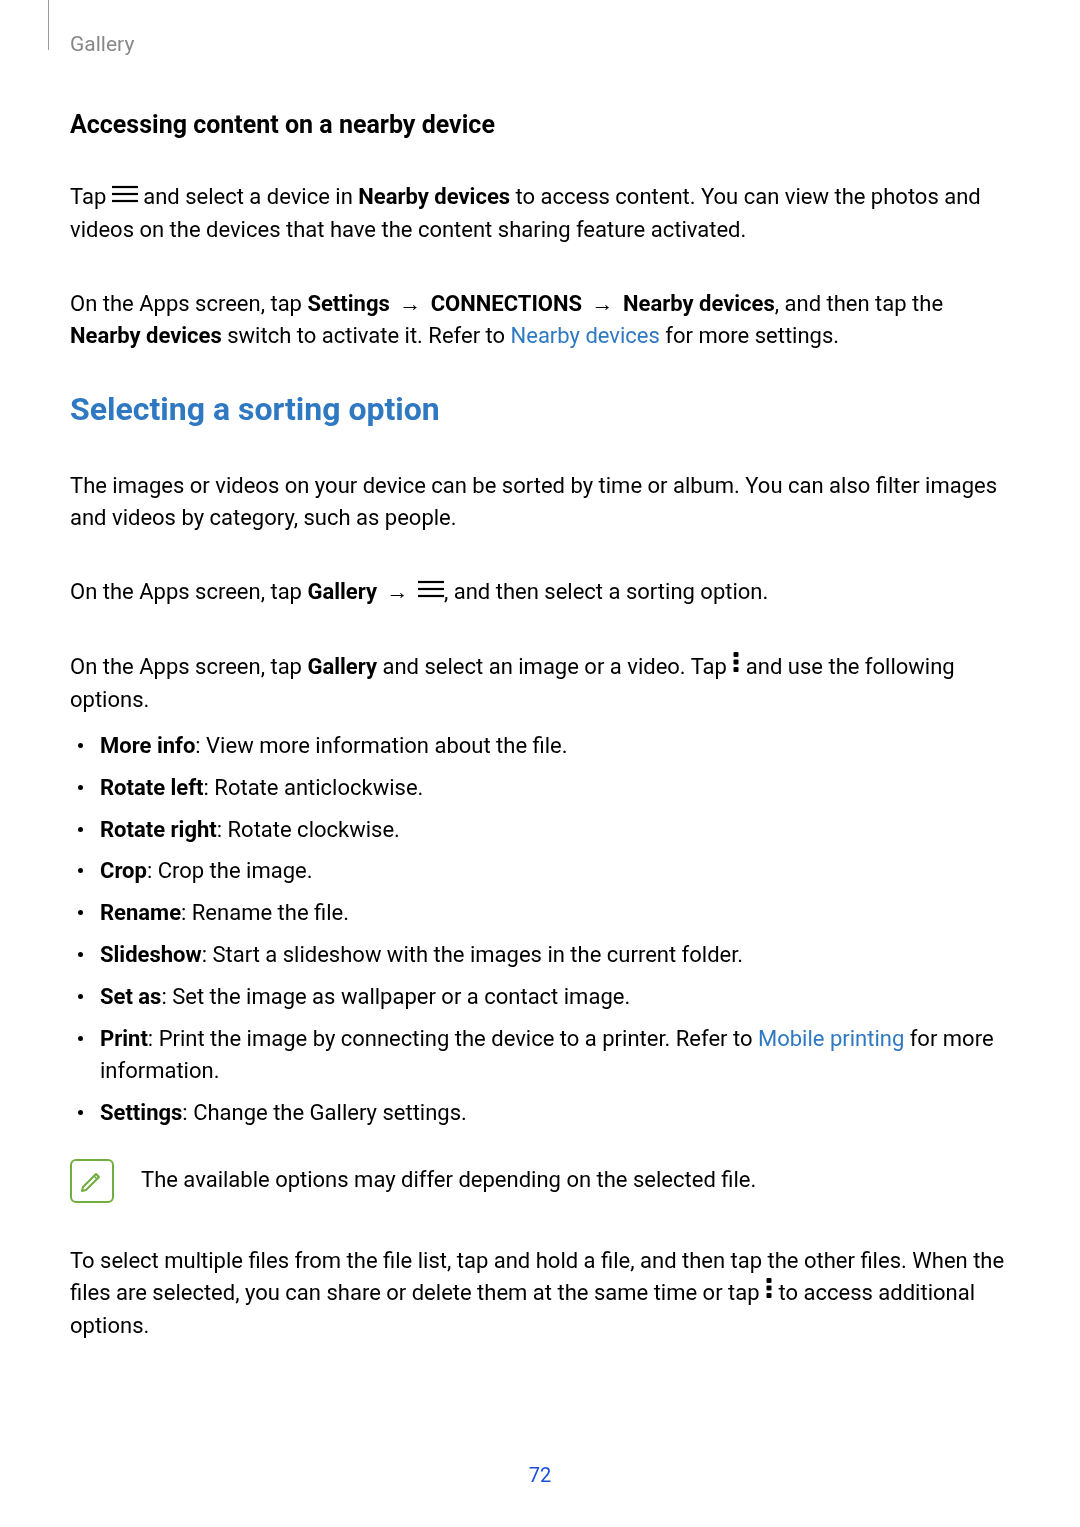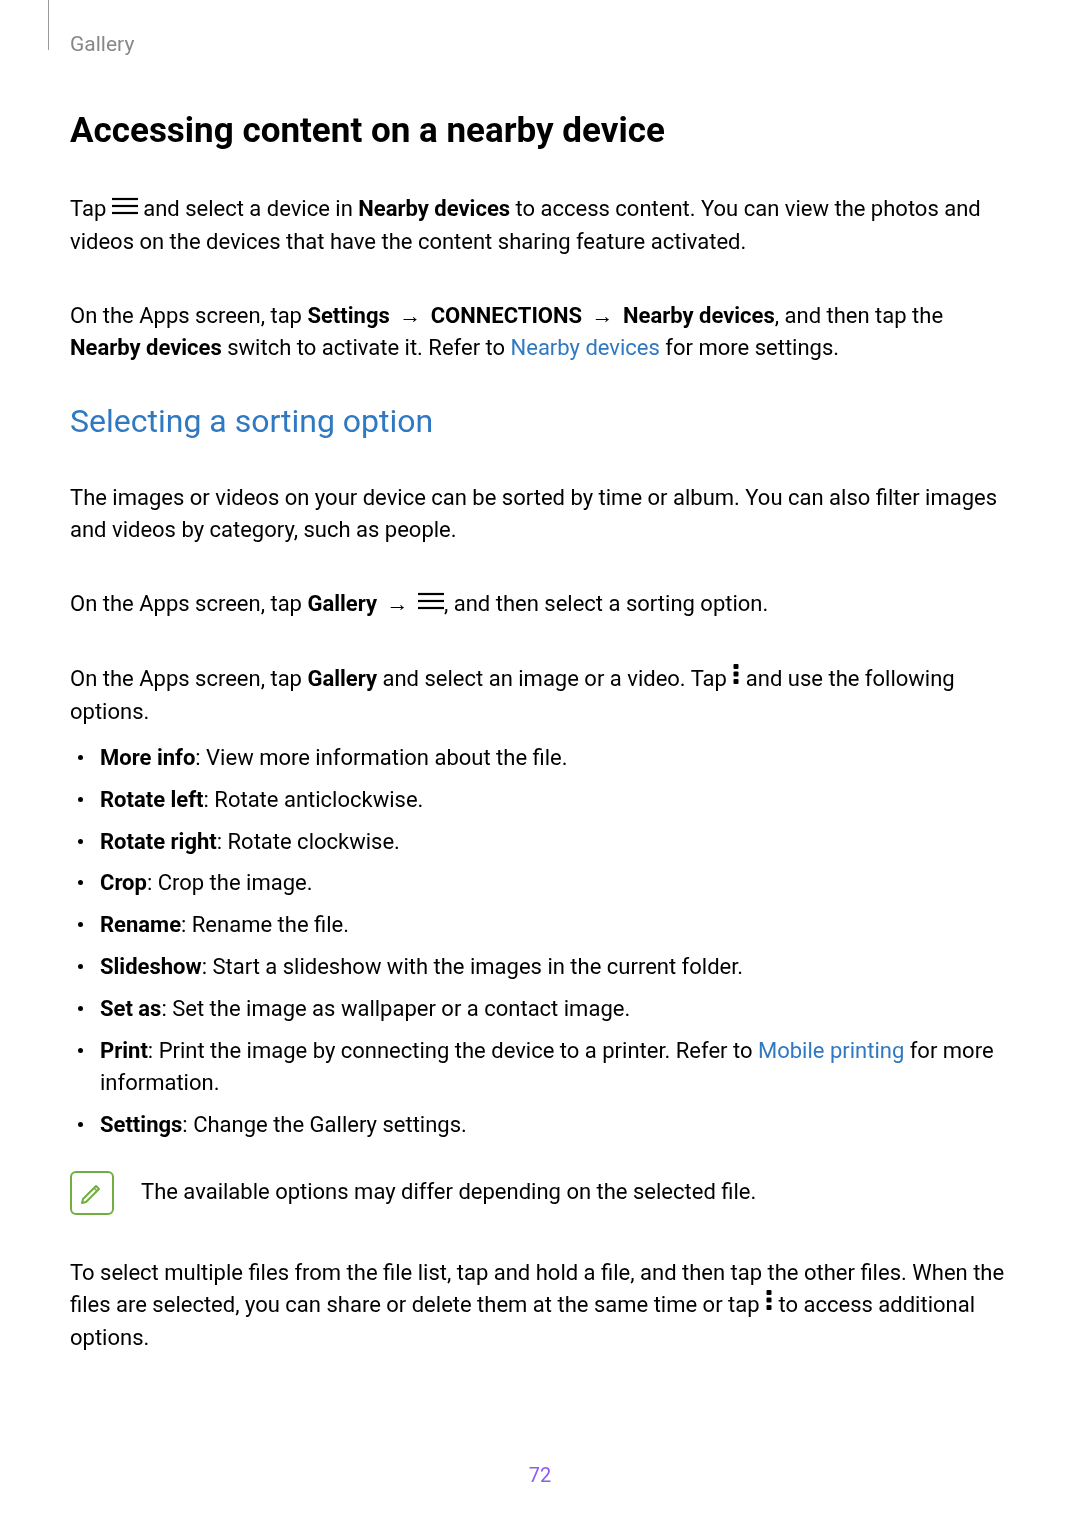--- a/index.html
+++ b/index.html
@@ -32,27 +32,27 @@
     font-size: 21px;
     color: #888;
   }
   .content {
     position: absolute;
     left: 70px;
     top: 110px;
     width: 940px;
   }
   .h3 {
-    font-size: 35px;
+    font-size: 25px;
     font-weight: 700;
     margin-bottom: 30px;
   }
   .h2 {
     font-size: 32px;
-    font-weight: 400;
+    font-weight: 700;
     color: #2f78c2;
     margin-top: 38px;
     margin-bottom: 18px;
   }
   .para {
     font-size: 22px;
     line-height: 1.45;
     margin-bottom: 14px;
     margin-top: 42px;
   }
@@ -108,21 +108,21 @@
     font-size: 22px;
     line-height: 1.4;
   }
   .page-num {
     position: absolute;
     bottom: 40px;
     left: 0;
     width: 100%;
     text-align: center;
     font-size: 20px;
-    color: #8b5cf6;
+    color: #1d4ed8;
   }
 </style>
 </head>
 <body>
 
 <div class="header-area">
   <div class="header-divider"></div>
   <div class="header-crumb">Gallery</div>
 </div>
 

